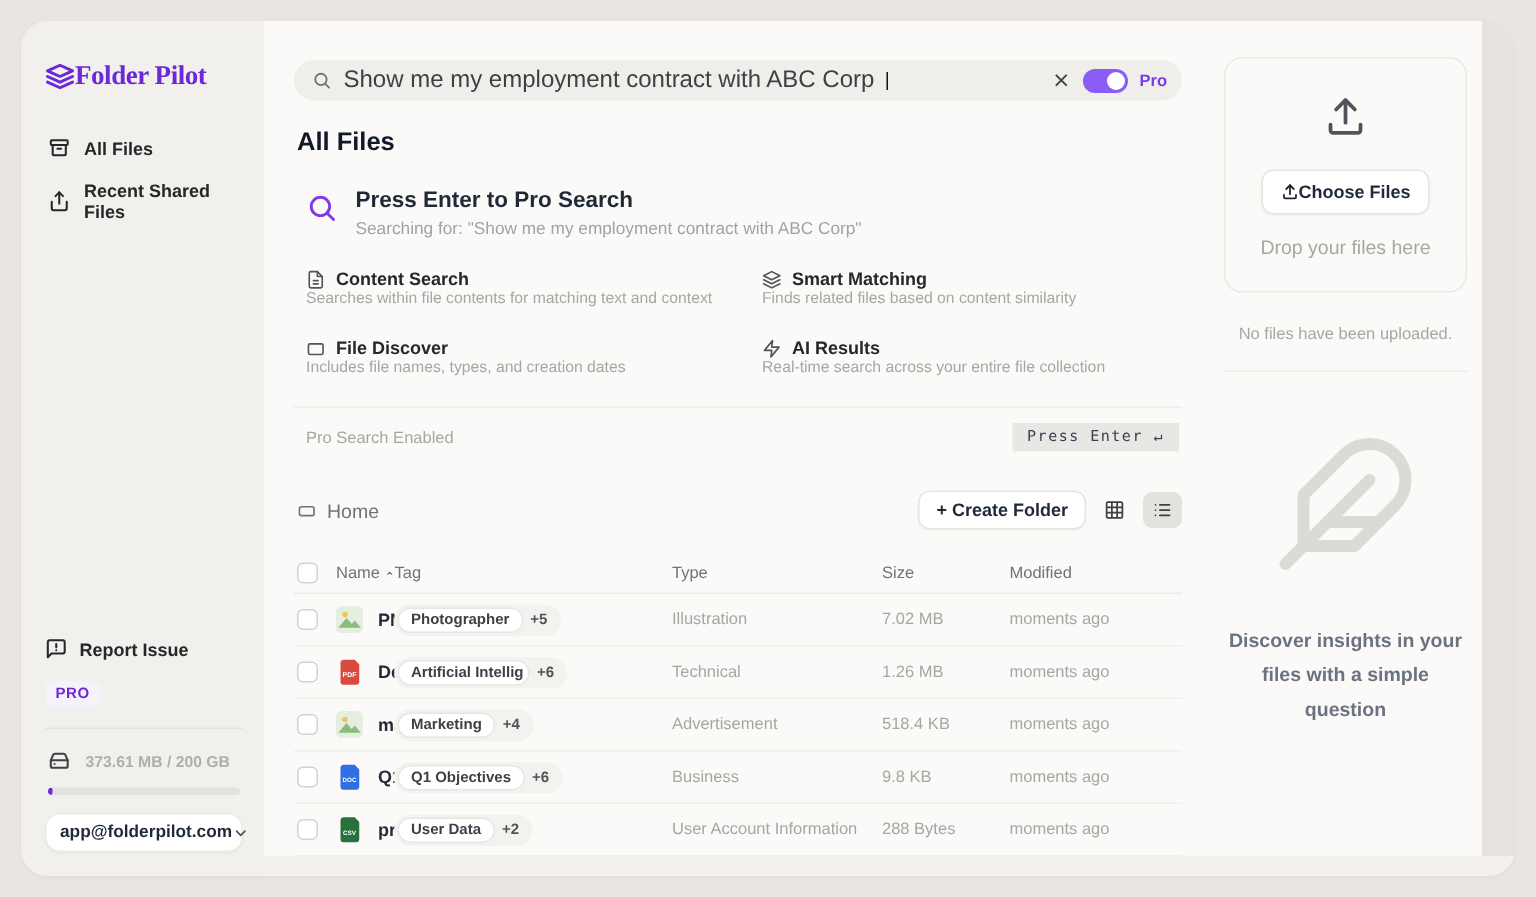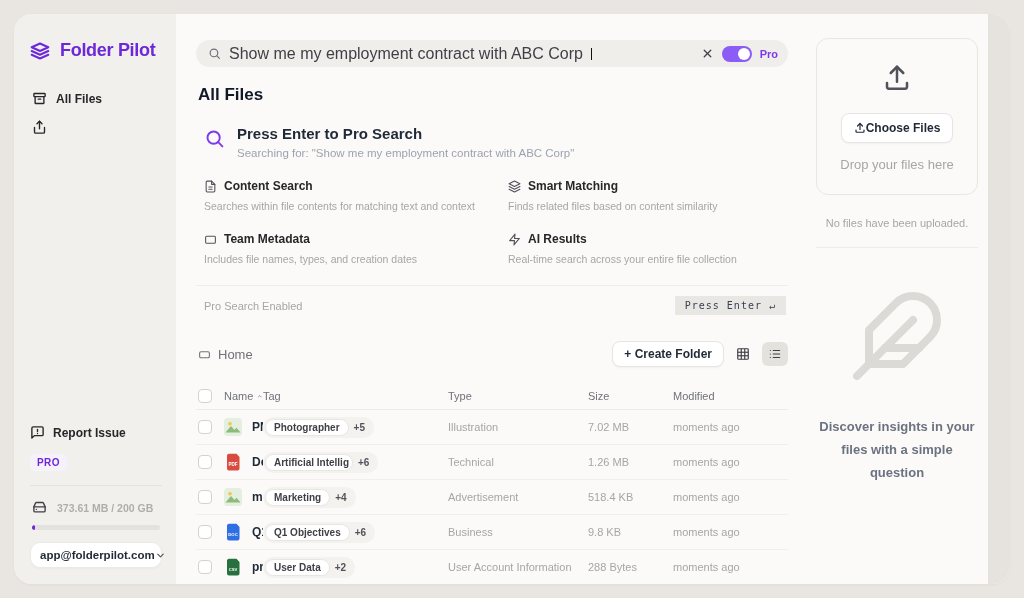--- a/index.html
+++ b/index.html
@@ -17,21 +17,21 @@
     background:#f3f1ee; border-radius:18px; overflow:hidden;
     box-shadow:0 1px 3px rgba(0,0,0,.04);
     display:flex;
   }
 
   
   .sidebar {
     width:162px; background:#f1f0ed; flex:0 0 162px;
     display:flex; flex-direction:column; padding:26px 14px 16px 16px;
   }
-  .logo-row { display:flex; align-items:center; gap:10px; margin-bottom:24px; }
+  .logo-row { display:flex; align-items:center; gap:0; margin-bottom:24px;font-family:Liberation Serif, serif; }
   .logo-text { font-size:18px; font-weight:800; color:#6d28d9; letter-spacing:-.3px; }
   .nav-item { display:flex; align-items:center; gap:9px; padding:6px 2px; margin-bottom:2px;
     font-size:12px; font-weight:700; color:#27272a; cursor:pointer; }
   .sidebar-spacer { flex:1; }
   .report-row { display:flex; align-items:center; gap:8px; font-size:12px; font-weight:700; color:#27272a; margin-bottom:14px; cursor:pointer;}
   .pro-badge { display:inline-block; background:#f6f2fc; color:#6d28d9; font-size:10px; font-weight:800;
     letter-spacing:.4px; padding:3px 7px; border-radius:5px; margin-bottom:12px; width:max-content;}
   .side-divider { border-top:1px solid #e5e3df; margin:2px 0 14px 0; }
   .storage-row { display:flex; align-items:center; gap:10px; padding:0 2px; }
   .storage-text { font-size:10.5px; color:#b0aeab; font-weight:600; }
@@ -62,21 +62,21 @@
   .toggle-knob { position:absolute; right:2px; top:2px; width:12px; height:12px; background:#fff; border-radius:50%; }
   .pro-label { font-size:11px; font-weight:800; color:#7c3aed; }
 
   .page-title { font-size:17px; font-weight:800; color:#111827; margin:18px 0 20px 2px; }
 
   .prosearch-head { display:flex; gap:12px; padding-left:8px; }
   .prosearch-title { font-size:15px; font-weight:800; color:#1f2937; margin-bottom:5px; }
   .prosearch-sub { font-size:11.5px; color:#9ca3af; }
   .features { display:grid; grid-template-columns:1fr 1fr; gap:20px 24px; margin:20px 0 0 8px; }
   .feature-title-row { display:flex; align-items:center; gap:7px; font-size:12px; font-weight:800; color:#27272a; }
-  .feature-desc { font-size:10.5px; color:#a8a6a3; margin-top:7px; }
+  .feature-desc { font-size:10.5px; color:#a8a6a3; }
   .prosearch-footer { display:flex; align-items:center; justify-content:space-between;
     border-top:1px solid #eeedea; margin-top:20px; padding:10px 2px 0 8px; }
   .prosearch-status { font-size:11px; color:#a8a6a3; }
   .press-enter-btn { background:#e9e7e3; border-radius:0; padding:4px 10px;
     font-family:"DejaVu Sans Mono","Liberation Mono",monospace; font-size:10px; color:#374151; letter-spacing:1px; cursor:pointer;}
 
   .home-row { display:flex; align-items:center; margin:26px 0 0 2px;gap:44px; }
   .home-crumb { display:flex; align-items:center; gap:7px; font-size:13px; color:#71717a; cursor:pointer;}
   .home-actions { margin-left:auto; display:flex; align-items:center; gap:6px; }
   .create-folder-btn { background:#fff; border:1px solid #e7e5e1; border-radius:8px; padding:5px 11px;
@@ -142,20 +142,21 @@
       <span>All Files</span>
     </div>
     <div class="nav-item">
       <span>
         <svg width="15" height="15" viewBox="0 0 24 24" fill="none" stroke="#27272a" stroke-width="2.2" stroke-linecap="round" stroke-linejoin="round">
           <path d="M4 12v7a2 2 0 0 0 2 2h12a2 2 0 0 0 2-2v-7"></path>
             <polyline points="16 6 12 2 8 6"></polyline>
             <line x1="12" y1="2" x2="12" y2="14"></line>
         </svg>
       </span>
+      <span>Recent Shared Files</span>
     </div>
 
     <div class="sidebar-spacer"></div>
 
     <div class="report-row">
       <span>
         <svg width="15" height="15" viewBox="0 0 24 24" fill="none" stroke="#27272a" stroke-width="2.2" stroke-linecap="round" stroke-linejoin="round">
           <path d="M21 15a2 2 0 0 1-2 2H7l-4 4V5a2 2 0 0 1 2-2h14a2 2 0 0 1 2 2z"></path>
             <line x1="12" y1="7" x2="12" y2="10.5"></line>
             <line x1="12" y1="13.5" x2="12.01" y2="13.5"></line>
@@ -261,21 +262,21 @@
               </div>
               <div class="feature-desc">Finds related files based on content similarity</div>
             </div>
             <div>
               <div class="feature-title-row">
                 <span>
                   <svg width="13" height="13" viewBox="0 0 24 24" fill="none" stroke="#52525b" stroke-width="2" stroke-linejoin="round">
                       <rect x="3" y="6" width="18" height="13" rx="2"></rect>
                     </svg>
                 </span>
-                <span>Team Metadata</span>
+                <span>File Discover</span>
               </div>
               <div class="feature-desc">Includes file names, types, and creation dates</div>
             </div>
             <div>
               <div class="feature-title-row">
                 <span>
                   <svg width="13" height="13" viewBox="0 0 24 24" fill="none" stroke="#52525b" stroke-width="2" stroke-linejoin="round">
                       <polygon points="13 2 3 14 12 14 11 22 21 10 12 10 13 2"></polygon>
                     </svg>
                 </span>

